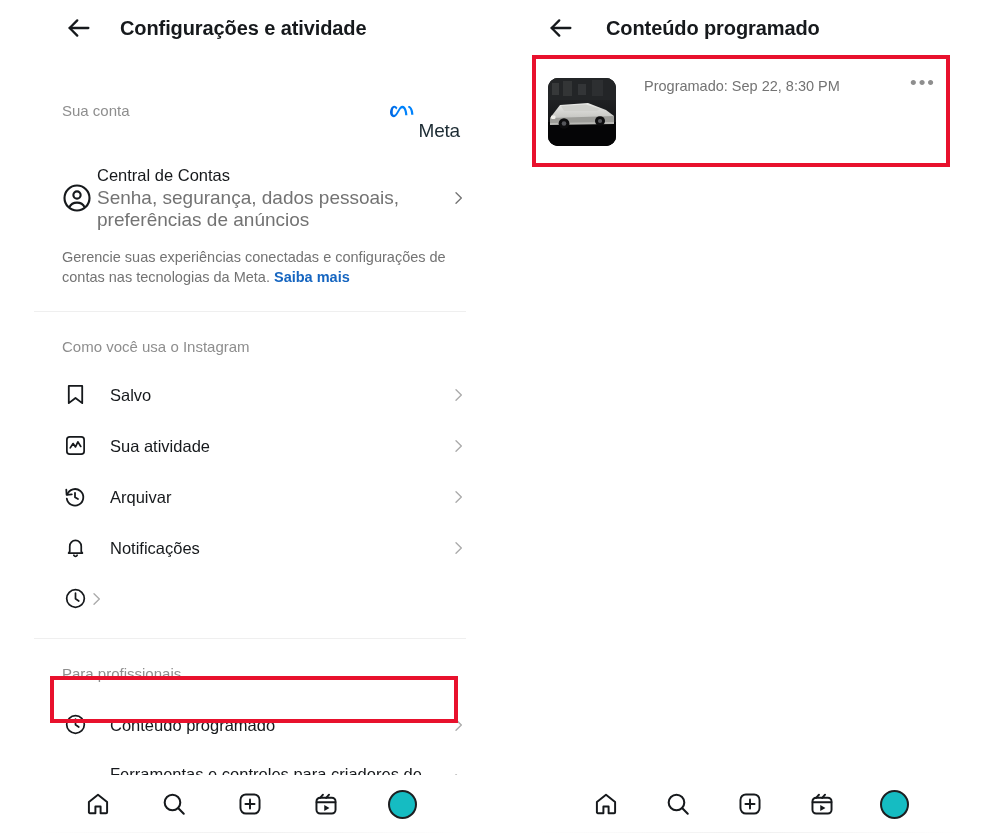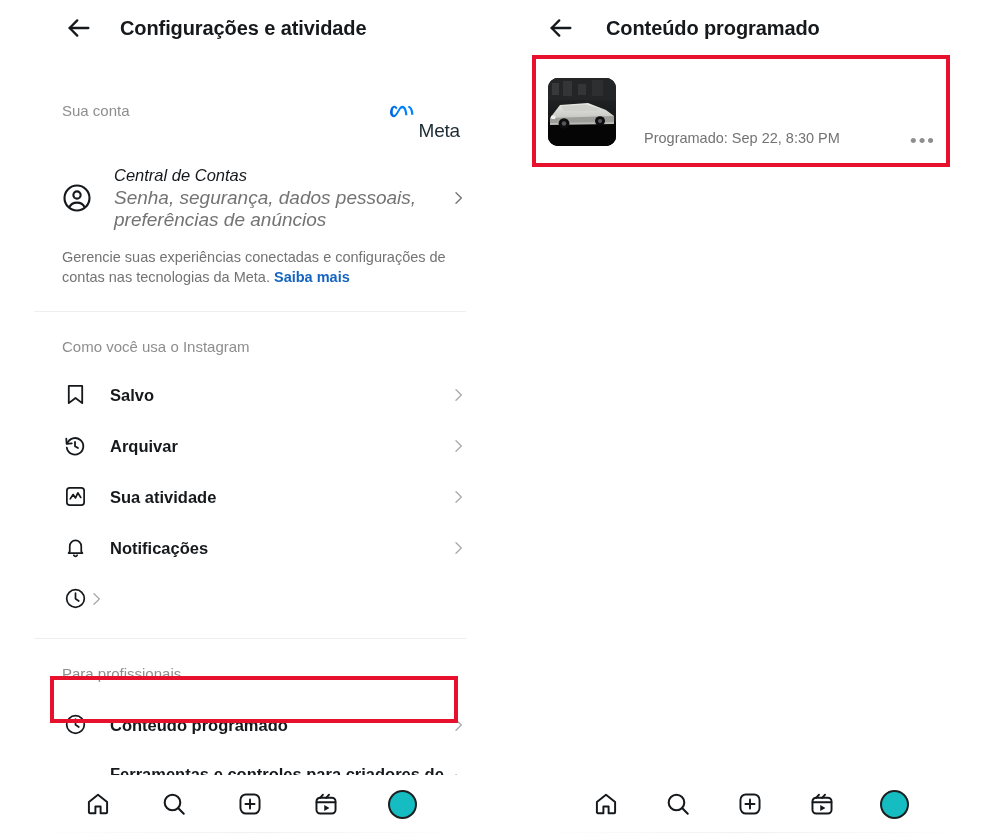--- a/index.html
+++ b/index.html
@@ -24,44 +24,44 @@
   
   .sec-label { color: #8e8e8e; font-size: 15px; padding: 0 0 0 62px; }
   .sec-head { display: flex; align-items: center; justify-content: space-between;
               padding: 0 40px 0 62px; gap: 20px; }
   .meta-logo { display: flex; align-items: center; gap: 5px; }
   .meta-word { font-size: 19px; color: #1c2b33; letter-spacing: -0.2px; margin-top: 42px; }
 
   
   .acct-row { display: flex; align-items: center; padding: 0 34px 0 62px; margin-top: 22px; }
   .acct-icon { flex: 0 0 auto; width: 30px; height: 30px; }
-  .acct-texts { flex: 1 1 auto; margin-left: 22px; font-style: italic; }
+  .acct-texts { flex: 1 1 auto; margin-left: 5px; }
   .acct-title { font-size: 16.5px; color: #16191c; line-height: 23px; }
   .acct-sub { font-size: 19px; color: #737373; line-height: 22px; max-width: 320px; }
   .chev { flex: 0 0 auto; width: 16px; color: #737373; }
 
   .blurb { font-size: 14.5px; color: #737373; line-height: 20px; padding: 16px 40px 0 62px; }
   .blurb a { color: #1565c0; text-decoration: none; font-weight: bold; }
 
   .divider { height: 1px; background: #efefef; margin: 18px 34px 0 34px; }
 
   
-  .menu-row { display: flex; align-items: center; height: 51px; padding: 0 34px 0 62px; position: relative; font-weight: bold; }
+  .menu-row { display: flex; align-items: center; height: 51px; padding: 0 34px 0 62px; position: relative; }
   .menu-ic { flex: 0 0 auto; width: 26px; height: 26px; display: flex; align-items: center; justify-content: center; }
   .menu-lbl { flex: 1 1 auto; margin-left: 22px; font-size: 16.5px; color: #16191c; line-height: 22px; }
   .menu-lbl.two { font-size: 16.5px; line-height: 24px; }
 
   
   .hl-left { position: absolute; left: 50px; top: 676px; width: 408px; height: 47px;
              border: 4px solid #e8112d; pointer-events: none; }
   .hl-right { position: absolute; left: 32px; top: 55px; width: 418px; height: 112px;
               border: 4px solid #e8112d; pointer-events: none; }
 
   
-  .sched-row { display: flex; align-items: flex-end; position: absolute; left: 48px; top: 78px;
+  .sched-row { display: flex; align-items: flex-start; position: absolute; left: 48px; top: 78px;
                width: 388px; height: 68px; }
   .thumb { flex: 0 0 auto; width: 68px; height: 68px; border-radius: 10px; overflow: hidden;
            background: #0b0b0b; position: relative; }
   .sched-text { flex: 1 1 auto; margin-left: 28px; font-size: 14.5px; color: #737373; }
   .dots { flex: 0 0 auto; color: #8e8e8e; font-size: 19px; letter-spacing: 2px; line-height: 10px; }
 
   
   .botnav { position: absolute; left: 0; bottom: 0; width: 500px; height: 58px;
             display: flex; align-items: center; justify-content: space-around;
             padding: 0 60px; background: #fff; }
@@ -144,42 +144,42 @@
         <div class="menu-lbl">Salvo</div>
         <div class="chev">
           <svg width="16" height="16" viewBox="0 0 24 24" fill="none" stroke="#aaa" stroke-width="2" stroke-linecap="round" stroke-linejoin="round">
               <polyline points="9,4 17,12 9,20"></polyline>
             </svg>
         </div>
       </div>
 
       <div class="menu-row">
         <div class="menu-ic">
+          <svg width="23" height="23" viewBox="0 0 24 24" fill="none" stroke="#16191c" stroke-width="1.8" stroke-linecap="round" stroke-linejoin="round">
+            <rect x="3" y="3" width="18" height="18" rx="3"></rect>
+            <polyline points="6.5,14.5 9.5,10 12,13.5 14.5,8.2 17.5,13"></polyline>
+          </svg>
+        </div>
+        <div class="menu-lbl">Sua atividade</div>
+        <div class="chev">
+          <svg width="16" height="16" viewBox="0 0 24 24" fill="none" stroke="#aaa" stroke-width="2" stroke-linecap="round" stroke-linejoin="round">
+              <polyline points="9,4 17,12 9,20"></polyline>
+            </svg>
+        </div>
+      </div>
+
+      <div class="menu-row">
+        <div class="menu-ic">
           <svg width="24" height="24" viewBox="0 0 24 24" fill="none" stroke="#16191c" stroke-width="1.8" stroke-linecap="round" stroke-linejoin="round">
             <path d="M4.2 9.5A8.3 8.3 0 1 1 3.8 13.6"></path>
             <polyline points="3.3,4.6 3.6,9.8 8.8,9.4" fill="none"></polyline>
             <polyline points="12,7.8 12,12.2 15,14"></polyline>
           </svg>
         </div>
         <div class="menu-lbl">Arquivar</div>
-        <div class="chev">
-          <svg width="16" height="16" viewBox="0 0 24 24" fill="none" stroke="#aaa" stroke-width="2" stroke-linecap="round" stroke-linejoin="round">
-              <polyline points="9,4 17,12 9,20"></polyline>
-            </svg>
-        </div>
-      </div>
-
-      <div class="menu-row">
-        <div class="menu-ic">
-          <svg width="23" height="23" viewBox="0 0 24 24" fill="none" stroke="#16191c" stroke-width="1.8" stroke-linecap="round" stroke-linejoin="round">
-            <rect x="3" y="3" width="18" height="18" rx="3"></rect>
-            <polyline points="6.5,14.5 9.5,10 12,13.5 14.5,8.2 17.5,13"></polyline>
-          </svg>
-        </div>
-        <div class="menu-lbl">Sua atividade</div>
         <div class="chev">
           <svg width="16" height="16" viewBox="0 0 24 24" fill="none" stroke="#aaa" stroke-width="2" stroke-linecap="round" stroke-linejoin="round">
               <polyline points="9,4 17,12 9,20"></polyline>
             </svg>
         </div>
       </div>
 
       <div class="menu-row">
         <div class="menu-ic">
           <svg width="23" height="23" viewBox="0 0 24 24" fill="none" stroke="#16191c" stroke-width="1.8" stroke-linecap="round" stroke-linejoin="round">

